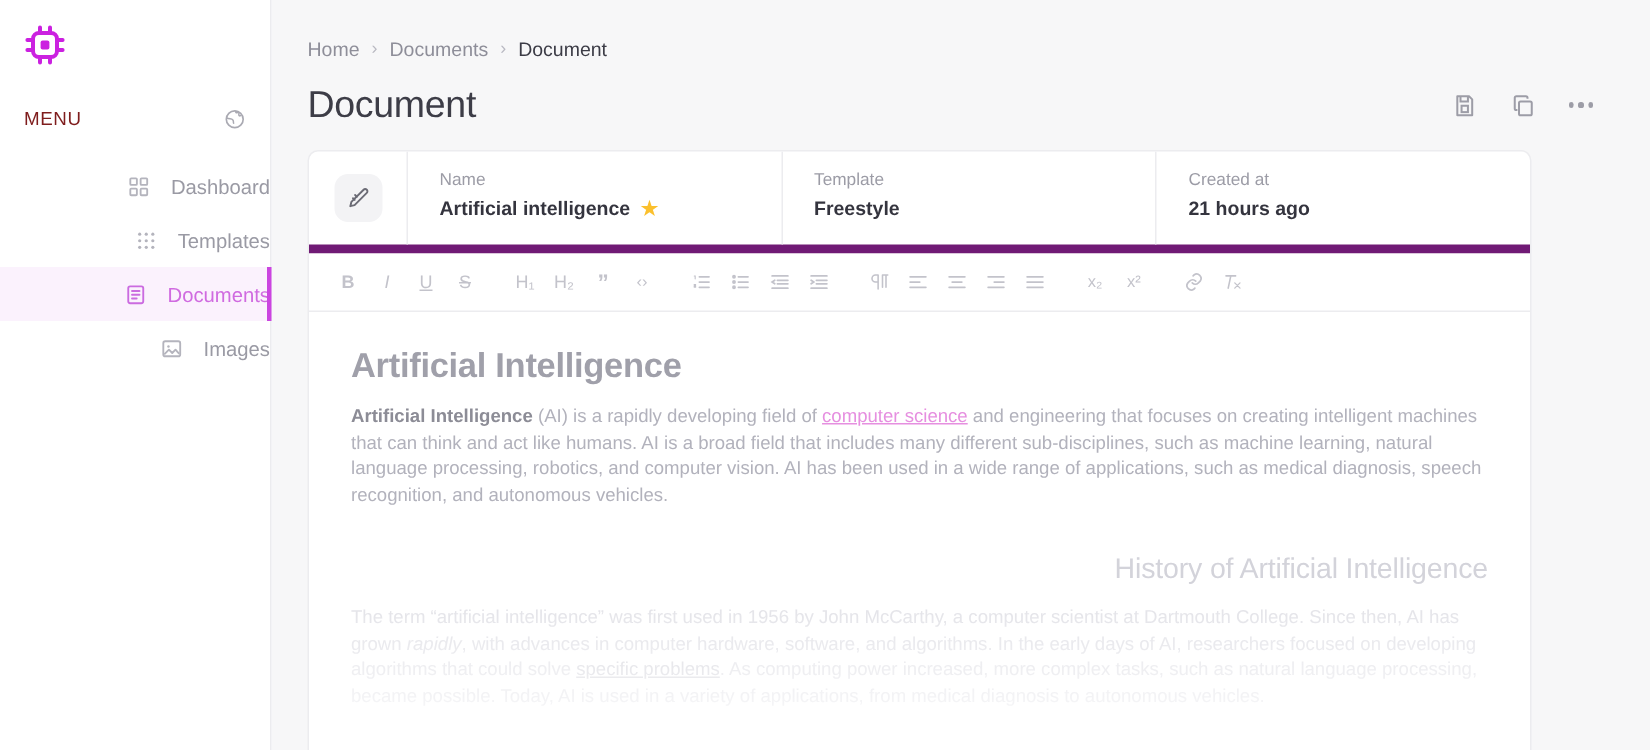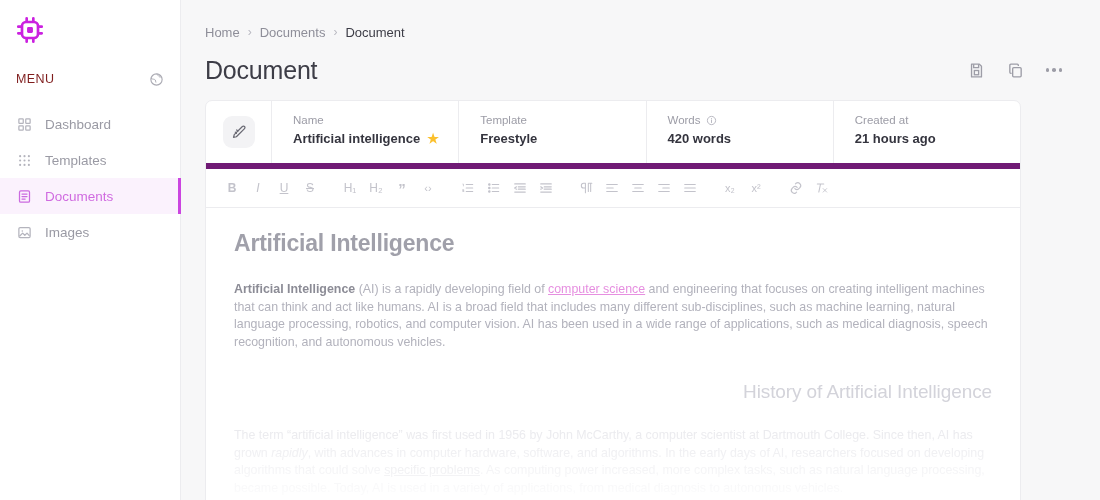--- a/index.html
+++ b/index.html
@@ -27,24 +27,25 @@
     padding: 0 16px 0 16px; height: 34px; margin-top: 6px;
   }
   .menu-head .label {
     font-size: 12.5px; letter-spacing: .4px; color: #7f1d1d; font-weight: 400;
   }
   .menu-head .globe { width: 15px; height: 15px; opacity: .85; }
 
   .nav { margin-top: 10px; }
   .nav-item {
     display: flex; align-items: center; gap: 13px;
-    height: 36px; padding-left: 16px;
+    height: 36px; 
     color: #9a9aa4; font-size: 13.5px;
     position: relative; cursor: pointer;
     text-decoration: none;
+    justify-content: flex-end;
   }
   .nav-item .ico { width: 16px; height: 16px; display: flex; align-items: center; justify-content: center; flex: 0 0 16px; }
   .nav-item.active {
     background: #fbf2fd;
     color: #d06be0;
   }
   .nav-item.active::after {
     content: ""; position: absolute; right: -1px; top: 0; bottom: 0;
     width: 3px; background: #cb45e0;
   }
@@ -99,21 +100,21 @@
   }
   .tb { width: 20px; height: 20px; display: flex; align-items: center; justify-content: center;
         color: #c3c3cb; font-size: 12px; cursor: pointer; margin-right: 6px; }
   .tb.gap { margin-left: 14px; }
   .tb svg { display: block; }
 
   
   .doc { padding: 22px 28px 0 28px; position: relative; height: 312px; }
   .doc h1 { font-size: 23px; color: #a0a0aa; font-weight: bold; letter-spacing: -.2px; }
   .doc h2 { font-size: 19px; color: #d3d3da; font-weight: normal; margin-top: 30px; letter-spacing: -.1px; text-align: right; }
-  .doc p { font-size: 12.4px; line-height: 17.5px; color: #b9b9c2; margin-top: 24px; }
+  .doc p { font-size: 12.4px; line-height: 17.5px; color: #b9b9c2; margin-top: 12px; }
   .doc p.p1 { color: #b2b2bc; }
   .doc p.p2 { color: #e3e3e8; }
   .doc b { color: #8c8c96; }
   .doc a.link-pink { color: #e68fe0; text-decoration: underline; }
   .doc a.link-gray { color: #dadae0; text-decoration: underline; }
   .fade {
     position: absolute; left: 0; right: 0; bottom: 0; height: 120px;
     background: linear-gradient(to bottom, rgba(255,255,255,0) 0%, rgba(255,255,255,.92) 85%);
     pointer-events: none;
   }
@@ -250,30 +251,20 @@
             <span>Artificial intelligence</span>
             <span class="star">★</span>
           </div>
         </div>
 
         <div class="meta-cell">
           <div class="meta-label">Template</div>
           <div class="meta-value">Freestyle</div>
         </div>
 
-        <div class="meta-cell">
-          <div class="meta-label">
-            <span>Words</span>
-            <svg width="11" height="11" viewBox="0 0 24 24" fill="none" stroke="#b4b4bd" stroke-width="2">
-              <circle cx="12" cy="12" r="9"></circle>
-              <path d="M12 11v5.5M12 7.8v.4" stroke-linecap="round"></path>
-            </svg>
-          </div>
-          <div class="meta-value">420 words</div>
-        </div>
 
         <div class="meta-cell">
           <div class="meta-label">Created at</div>
           <div class="meta-value">21 hours ago</div>
         </div>
       </div>
 
       <div class="toolbar">
         <span class="tb" style="font-weight:bold">B</span>
         <span class="tb" style="font-style:italic">I</span>

